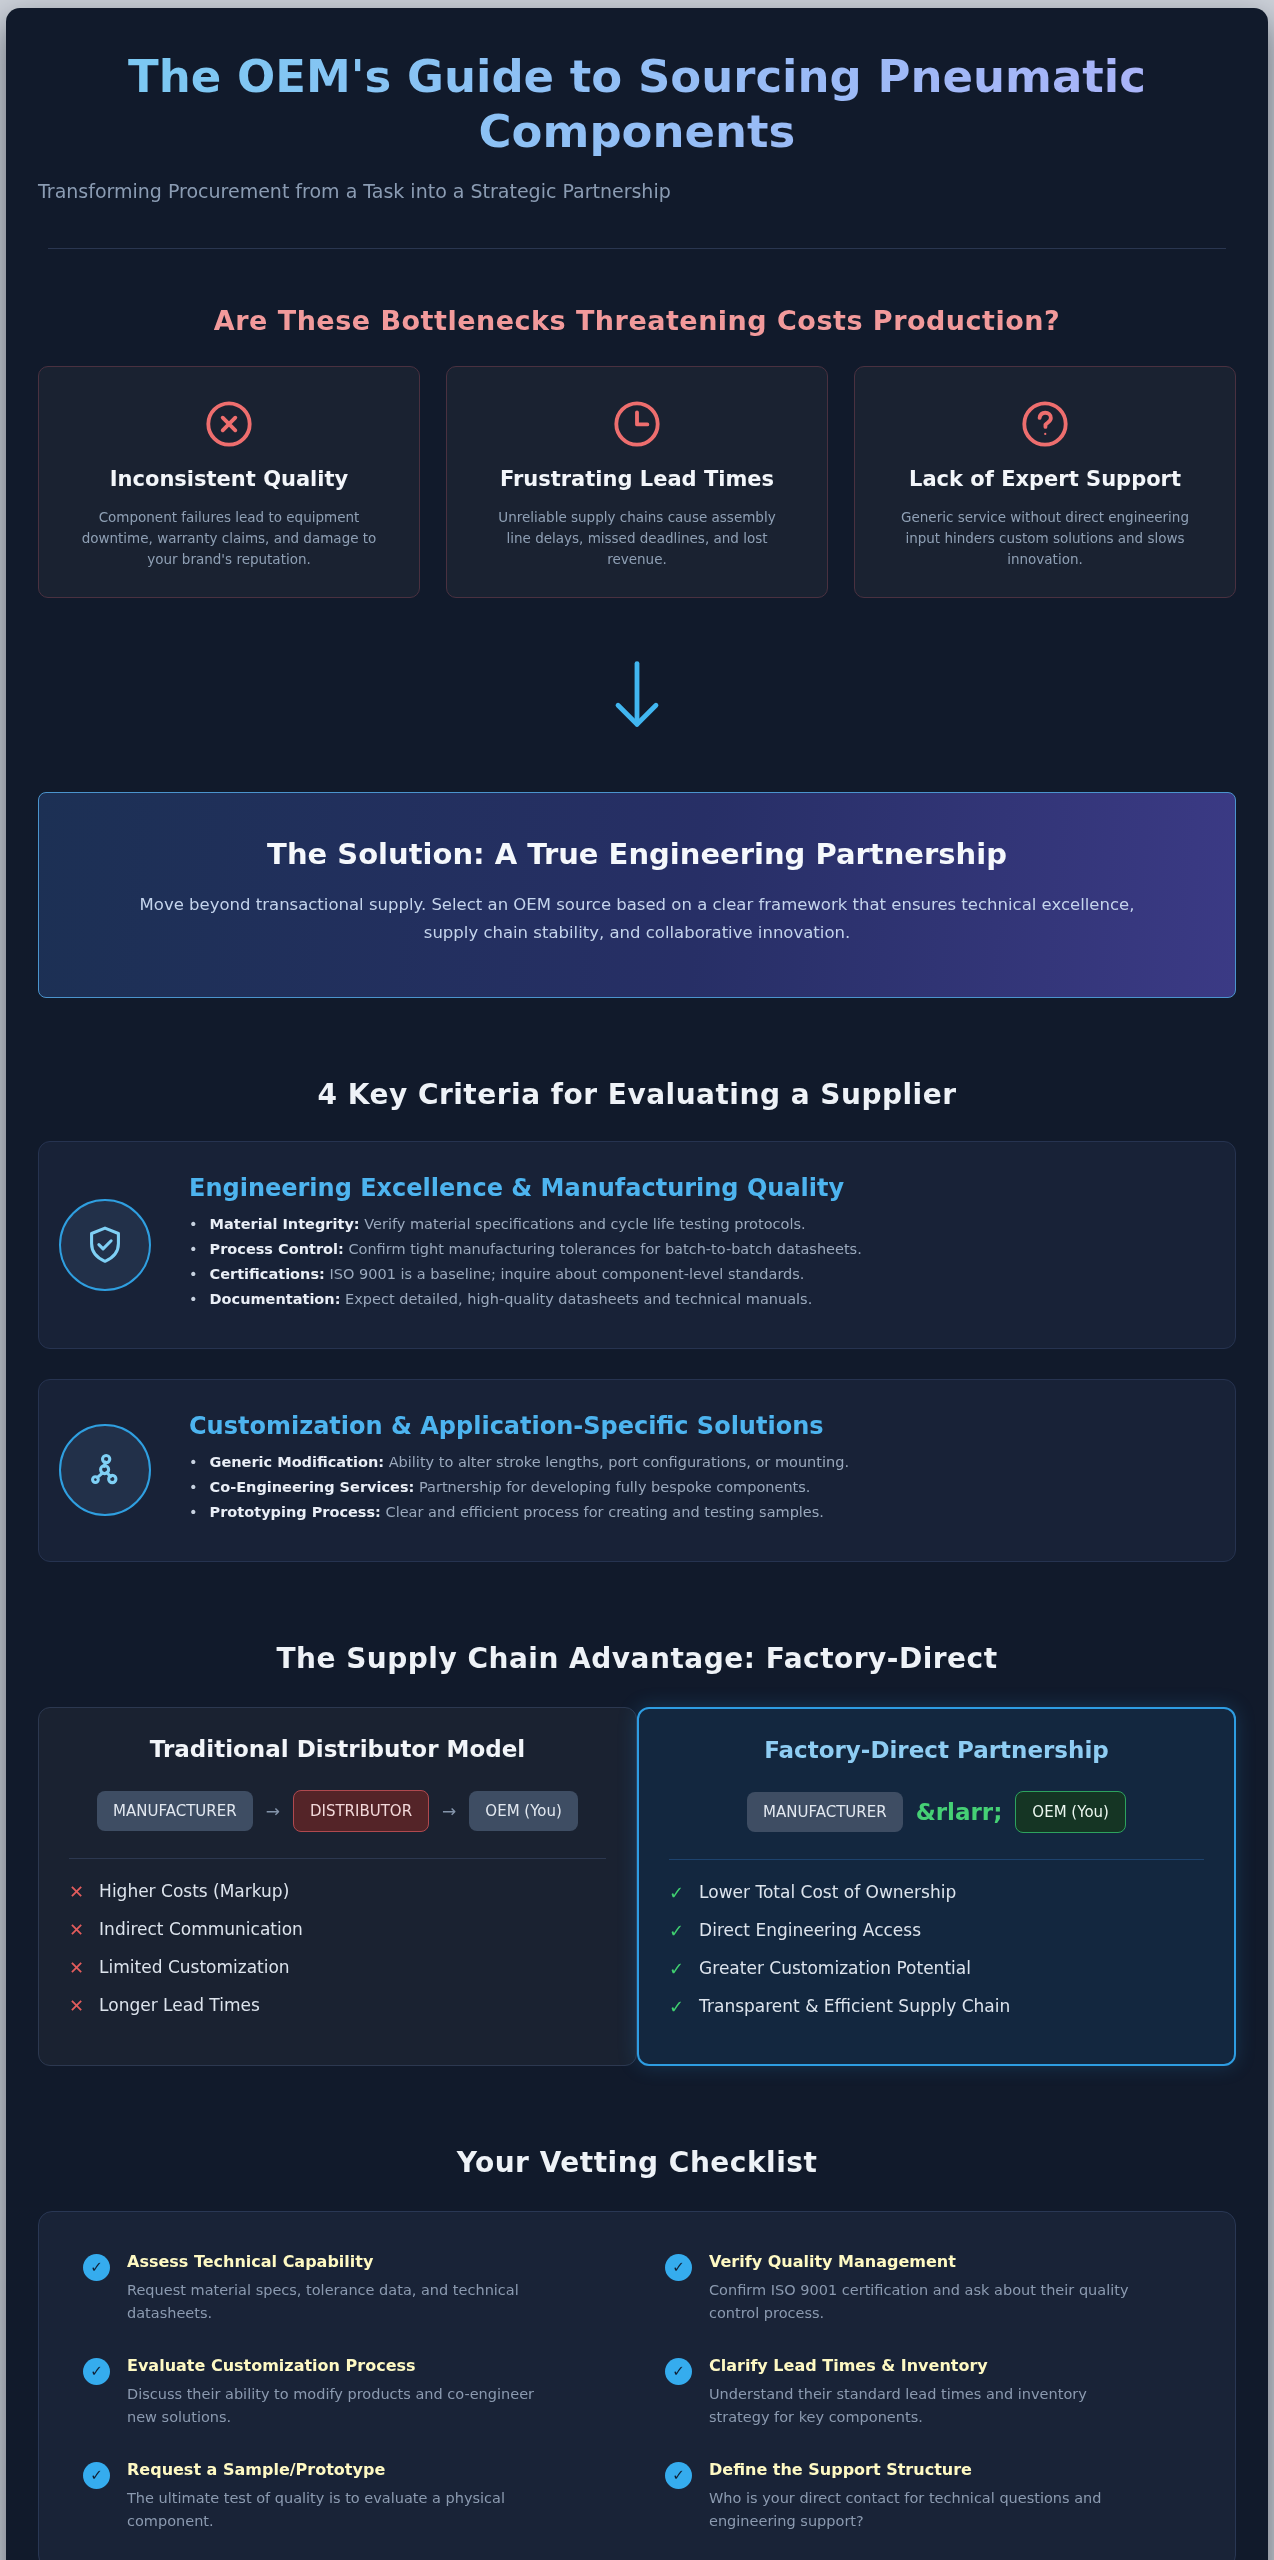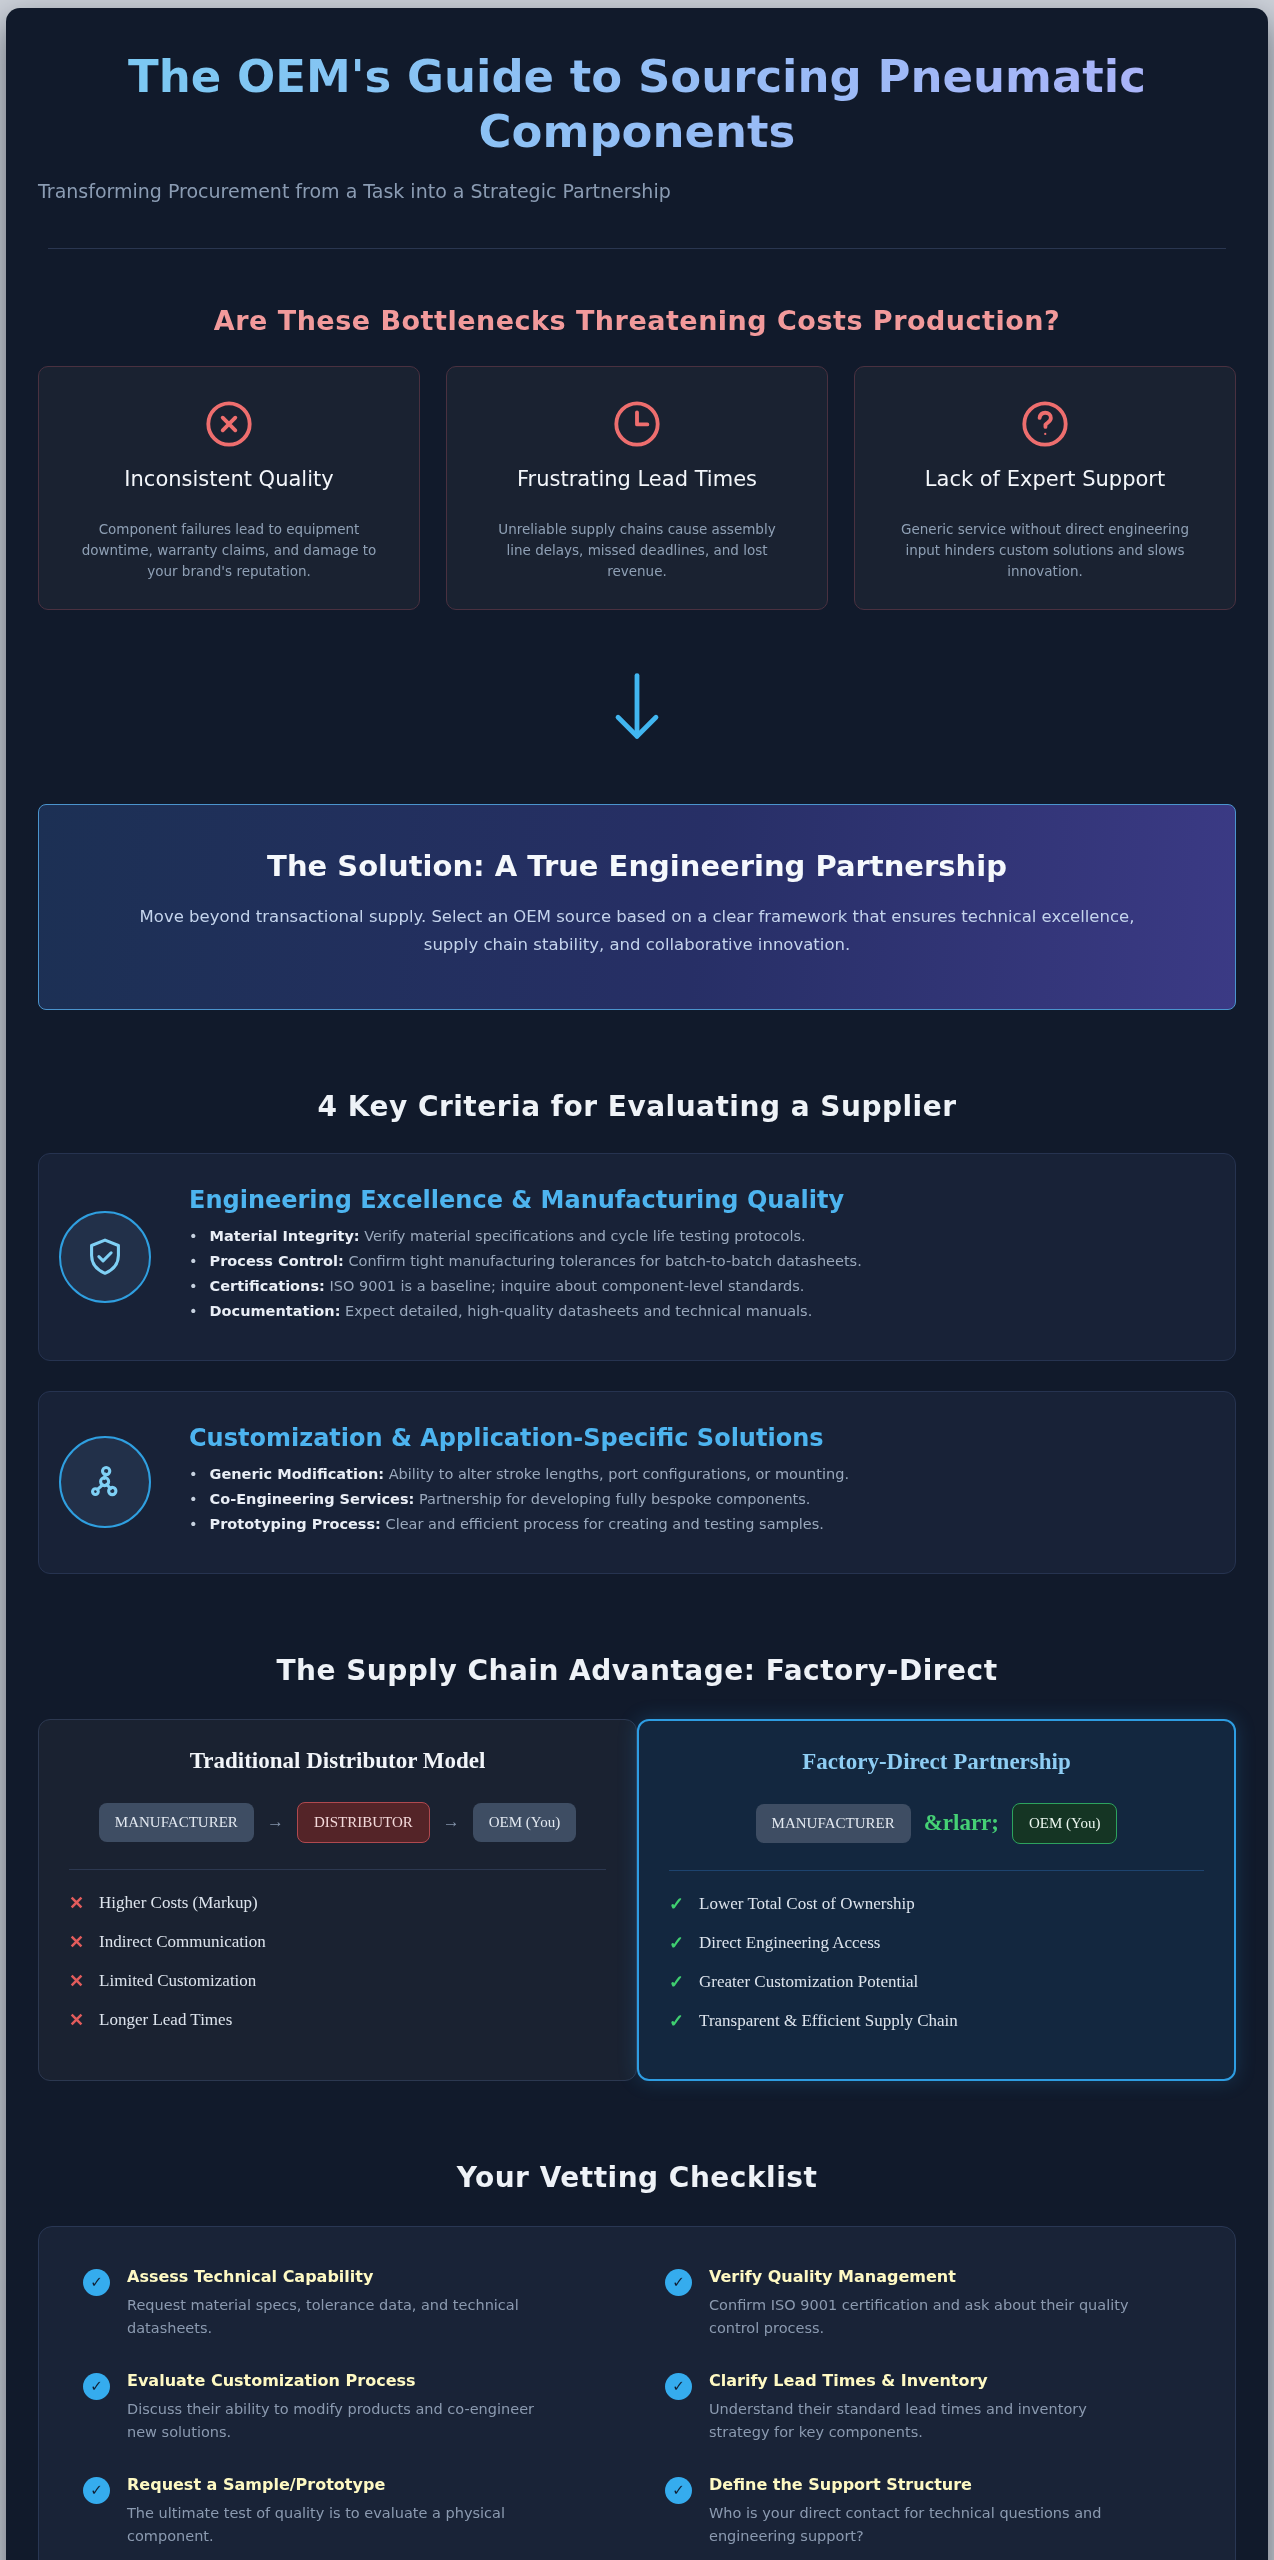--- a/index.html
+++ b/index.html
@@ -29,21 +29,21 @@
     letter-spacing:.5px;
   }
   .section-heading.danger { color:#f29a9b; font-size:27px; margin-top:56px; }
   
   .problem-grid { display:grid; grid-template-columns:repeat(3,1fr); gap:26px; margin-top:30px; }
   .problem-card {
     background:#1a2231; border:1px solid #4a3140; border-radius:10px;
     padding:30px 24px 26px; text-align:center; min-height:232px;
   }
   .problem-icon { color:#ee6e6e; margin-bottom:16px; }
-  .problem-title { font-size:21px; font-weight:normal; color:#f3f6fa; margin-bottom:28px; }
+  .problem-title { font-size:21px; font-weight:bold; color:#f3f6fa; margin-bottom:16px; }
   .problem-text { font-size:13.5px; color:#8fa0b5; line-height:1.58; max-width:300px; margin:0 auto; }
   
   .arrow-wrap { text-align:center; margin:58px 0 50px; color:#41b6f0; }
   
   .solution-banner {
     background:linear-gradient(95deg,#1c3054 0%,#272f66 55%,#3b3a85 100%);
     border:1.5px solid #4b94cd; border-radius:8px;
     padding:44px 60px 50px; text-align:center;
   }
   .solution-title { font-size:29px; font-weight:bold; color:#f5f8fc; margin-bottom:20px; }
@@ -59,21 +59,21 @@
     flex:0 0 92px; width:92px; height:92px; border-radius:50%;
     border:2px solid #2f9fe0; background:#223049;
     display:flex; align-items:center; justify-content:center; color:#7fd0f5;
   }
   .crit-title { font-size:24px; font-weight:bold; color:#4db4ef; margin-bottom:14px; }
   .crit-bullets { list-style:none; }
   .crit-bullets li { font-size:14.5px; color:#9aa9bd; margin:9px 0; }
   .crit-bullets li::before { content:"•"; color:#c7d2e0; margin-right:12px; }
   .b-label { font-weight:bold; color:#e9eef6; }
   
-  .supply-grid { display:grid; grid-template-columns:1fr 1fr; margin-top:32px;font-family:Liberation Serif, serif; }
+  .supply-grid { display:grid; grid-template-columns:1fr 1fr; margin-top:32px; }
   .panel { border-radius:12px; padding:28px 30px 30px; }
   .panel.trad { background:#1a2231; border:1px solid #2c3850; }
   .panel.direct { background:#13273f; border:2px solid #2e9de2; box-shadow:0 0 20px rgba(46,157,226,.22); }
   .panel-title { font-size:23px; font-weight:bold; text-align:center; margin-bottom:28px; color:#f2f5f9; }
   .panel.direct .panel-title { color:#8ecdf3; }
   .chips-row { display:flex; align-items:center; justify-content:center; gap:13px; }
   .chip { padding:11px 16px; border-radius:8px; font-size:15px; background:#3e4d63; color:#e2e8f0; white-space:nowrap; }
   .chip.danger { background:#542428; border:1px solid #b0494f; color:#f3d9da; }
   .chip.success { background:#153524; border:1px solid #2da35e; color:#ecf7f0; }
   .flow-arrow { color:#8494aa; font-size:17px; }

